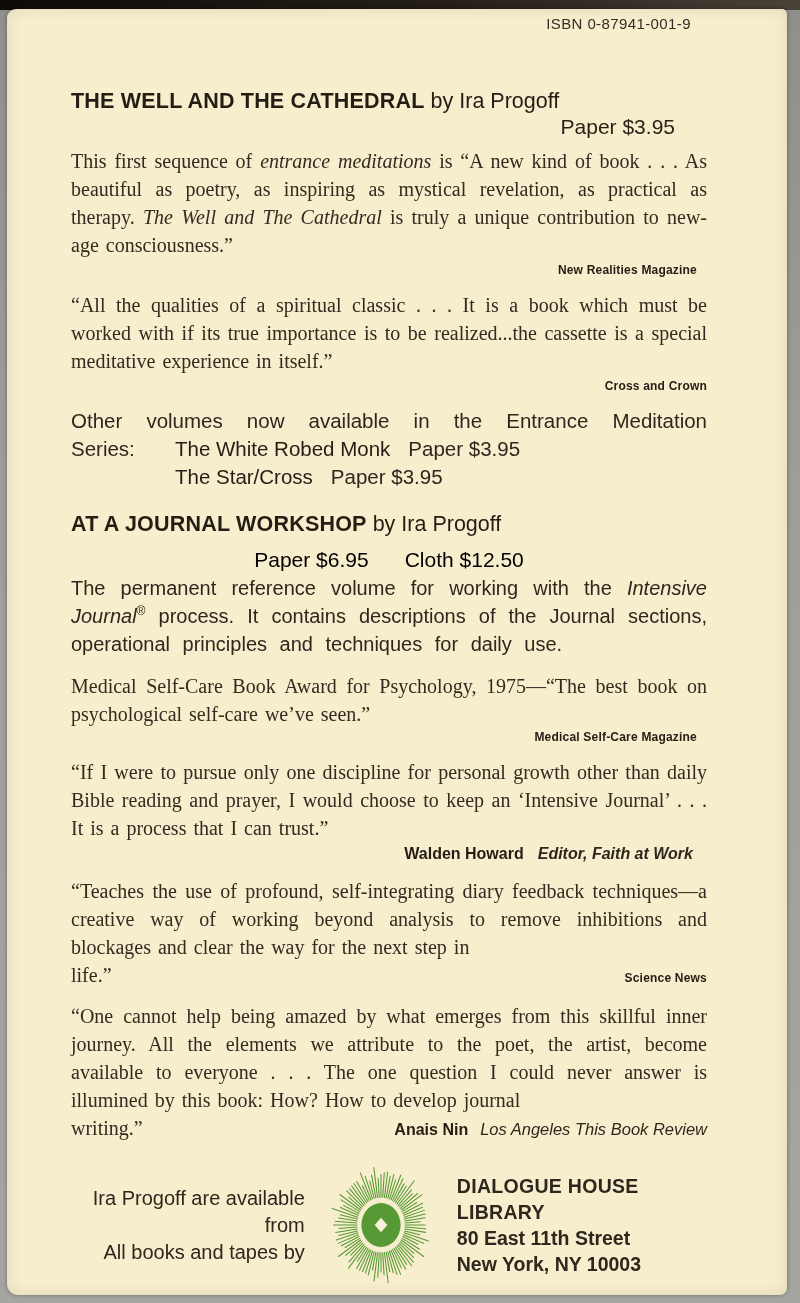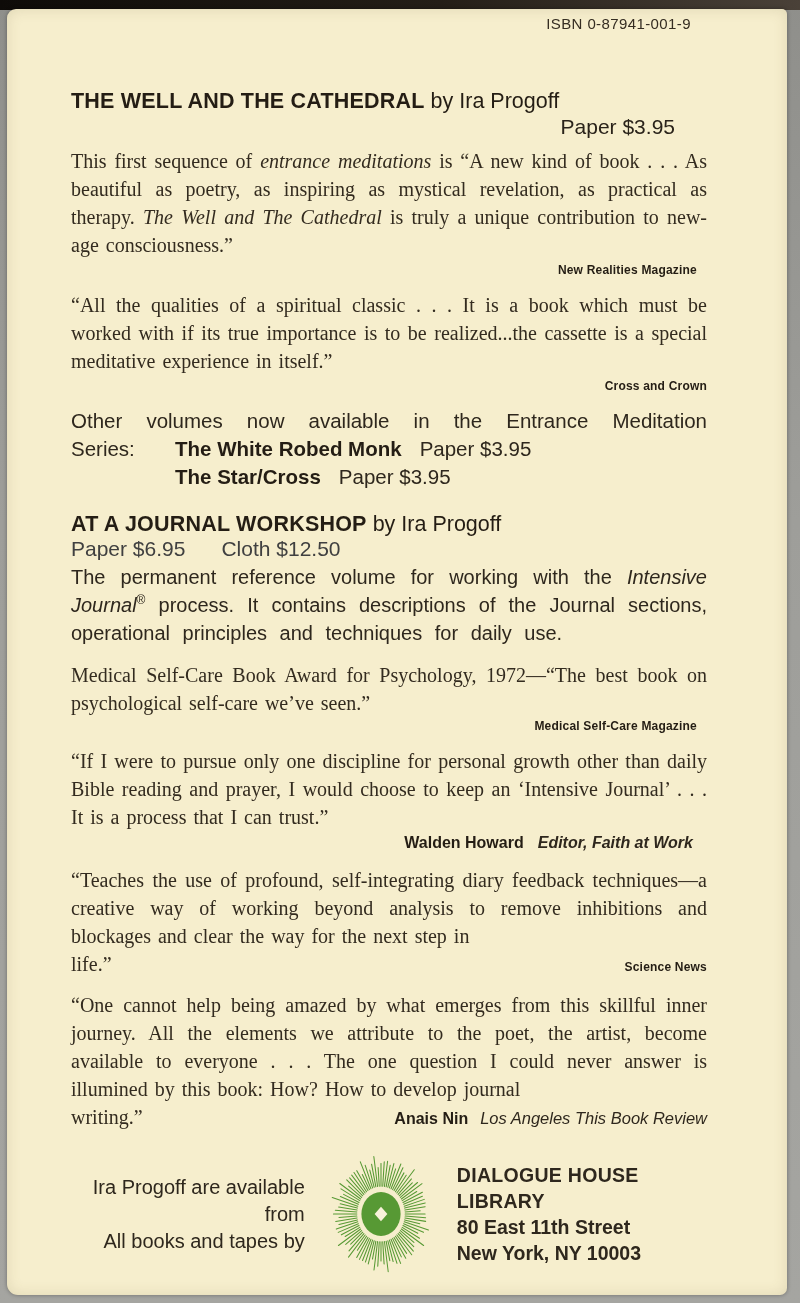--- a/index.html
+++ b/index.html
@@ -24,39 +24,39 @@
     color:#2d261d;
   }
   .isbn {
     padding-top:6px; text-align:right; padding-right:16px;
     font-size:15px; letter-spacing:.4px; color:#352d22;
   }
   .title-line { margin-top:57px; font-size:21.5px; line-height:25px; font-weight:normal; color:#241d14; }
   .title-line .bold { font-weight:bold; letter-spacing:.2px; }
   .title-line .byline { margin-left:6px; }
   .price-line { margin-top:1px; text-align:right; font-size:21px; line-height:24px; padding-right:32px; color:#2a231a; }
-  .price-row { margin-top:0; display:flex; justify-content:flex-start; gap:36px; font-size:21px; line-height:24px; color:#404040; }
+  .price-row { margin-top:11px; display:flex; justify-content:center; gap:36px; font-size:21px; line-height:24px; color:#000000; }
   .serif {
     font-family:"Liberation Serif", serif;
     font-size:20px; line-height:28px; text-align:justify;
     word-spacing:2px; color:#332b1f;
   }
   .sans-par { font-size:20px; line-height:28px; text-align:justify; word-spacing:7px; color:#2e271d; }
   .attr {
     text-align:right; font-weight:bold; font-size:12px; line-height:19px;
     color:#241d14; letter-spacing:.2px;
   }
   .mt-p { margin-top:11px; }
   .mt-s { margin-top:2px; }
   .series { margin-top:11px; font-size:20.5px; line-height:27px; color:#2e271d; }
   .justify-full { text-align:justify; text-align-last:justify; }
   .series-row { display:flex; margin-top:1px; }
   .series-label { width:104px; flex:0 0 104px; }
   .series-indent { width:104px; flex:0 0 104px; }
-  .vol-title { font-weight:bold; color:#241d14; margin-right:18px; }
+  .vol-title { font-weight:normal; color:#241d14; margin-right:18px; }
   .b2-title { margin-top:22px; }
   .desc { margin-top:2px; }
   .sup { font-size:12px; vertical-align:super; line-height:0; }
   .award { margin-top:14px; }
   .attr-right-pad { padding-right:10px; }
   .walden-row { margin-top:2px; text-align:right; padding-right:14px; font-size:16px; line-height:20px; }
   .walden-name { font-weight:bold; color:#241d14; }
   .walden-role { font-style:italic; margin-left:14px; color:#2e271d; font-weight:bold; }
   .lastrow { display:flex; justify-content:space-between; align-items:baseline; }
   .lastrow .serif-frag { font-family:"Liberation Serif", serif; font-size:20px; line-height:28px; color:#332b1f; }
@@ -107,21 +107,21 @@
 
   <section>
     <h1 class="title-line b2-title"><span class="bold">AT A JOURNAL WORKSHOP</span><span class="byline">by Ira Progoff</span></h1>
     <div class="price-row">
       <span>Paper $6.95</span>
       <span>Cloth $12.50</span>
     </div>
 
     <p class="sans-par desc"><span>The permanent reference volume for working with the </span><i>Intensive Journal</i><span class="sup">®</span><span> process. It contains descriptions of the Journal sections, operational principles and techniques for daily use.</span></p>
 
-    <p class="serif award">Medical Self-Care Book Award for Psychology, 1972—“The best book on psychological self-care we’ve seen.”</p>
+    <p class="serif award">Medical Self-Care Book Award for Psychology, 1975—“The best book on psychological self-care we’ve seen.”</p>
     <div class="attr attr-right-pad">Medical Self-Care Magazine</div>
 
     <p class="serif mt-p">“If I were to pursue only one discipline for personal growth other than daily Bible reading and prayer, I would choose to keep an ‘Intensive Journal’ . . . It is a process that I can trust.”</p>
     <div class="walden-row"><span class="walden-name">Walden Howard</span><span class="walden-role">Editor, Faith at Work</span></div>
 
     <p class="serif" style="margin-top:13px">“Teaches the use of profound, self-integrating diary feedback techniques—a creative way of working beyond analysis to remove inhibitions and blockages and clear the way for the next step in</p>
     <div class="lastrow">
       <span class="serif-frag">life.”</span>
       <span class="attr">Science News</span>
     </div>

